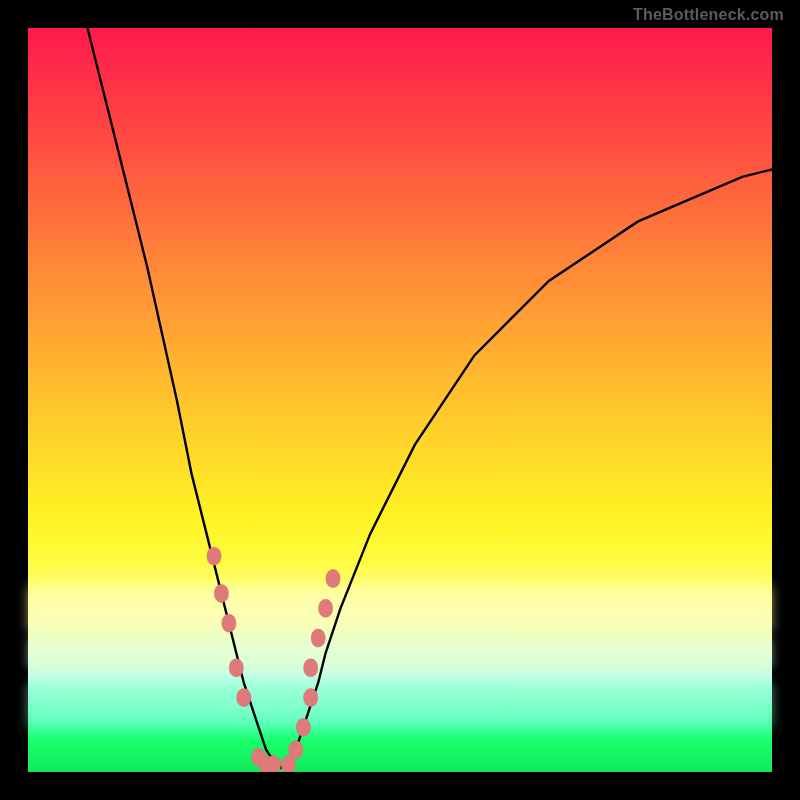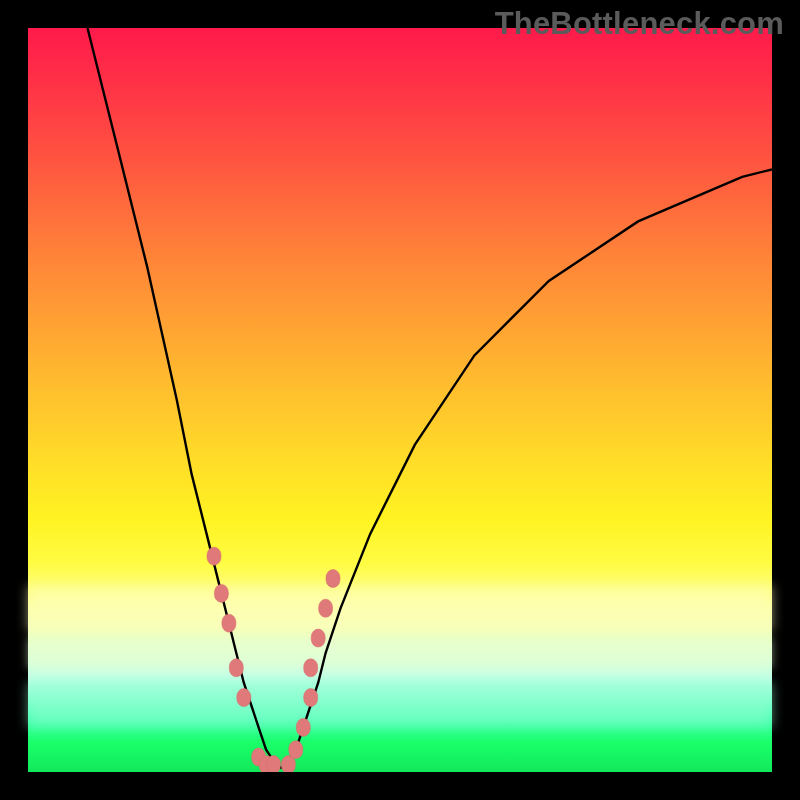--- a/index.html
+++ b/index.html
@@ -42,21 +42,21 @@
     pointer-events: none;
   }
   .glow1 { top: 75%; height: 6%; background: rgba(255,255,190,0.55); filter: blur(6px); }
   .glow2 { top: 82%; height: 4%; background: rgba(230,255,210,0.5); filter: blur(5px); }
   .glow3 { top: 88%; height: 6%; background: rgba(150,255,210,0.5); filter: blur(6px); }
   .watermark {
     position: absolute;
     top: 6px;
     right: 16px;
     font-family: Arial, Helvetica, sans-serif;
-    font-size: 31px;
+    font-size: 16px;
     font-weight: 600;
     color: #5b5b5b;
     letter-spacing: 0.2px;
     user-select: none;
   }
   svg.curves {
     position: absolute;
     left: 0; top: 0;
     width: 744px;
     height: 744px;

